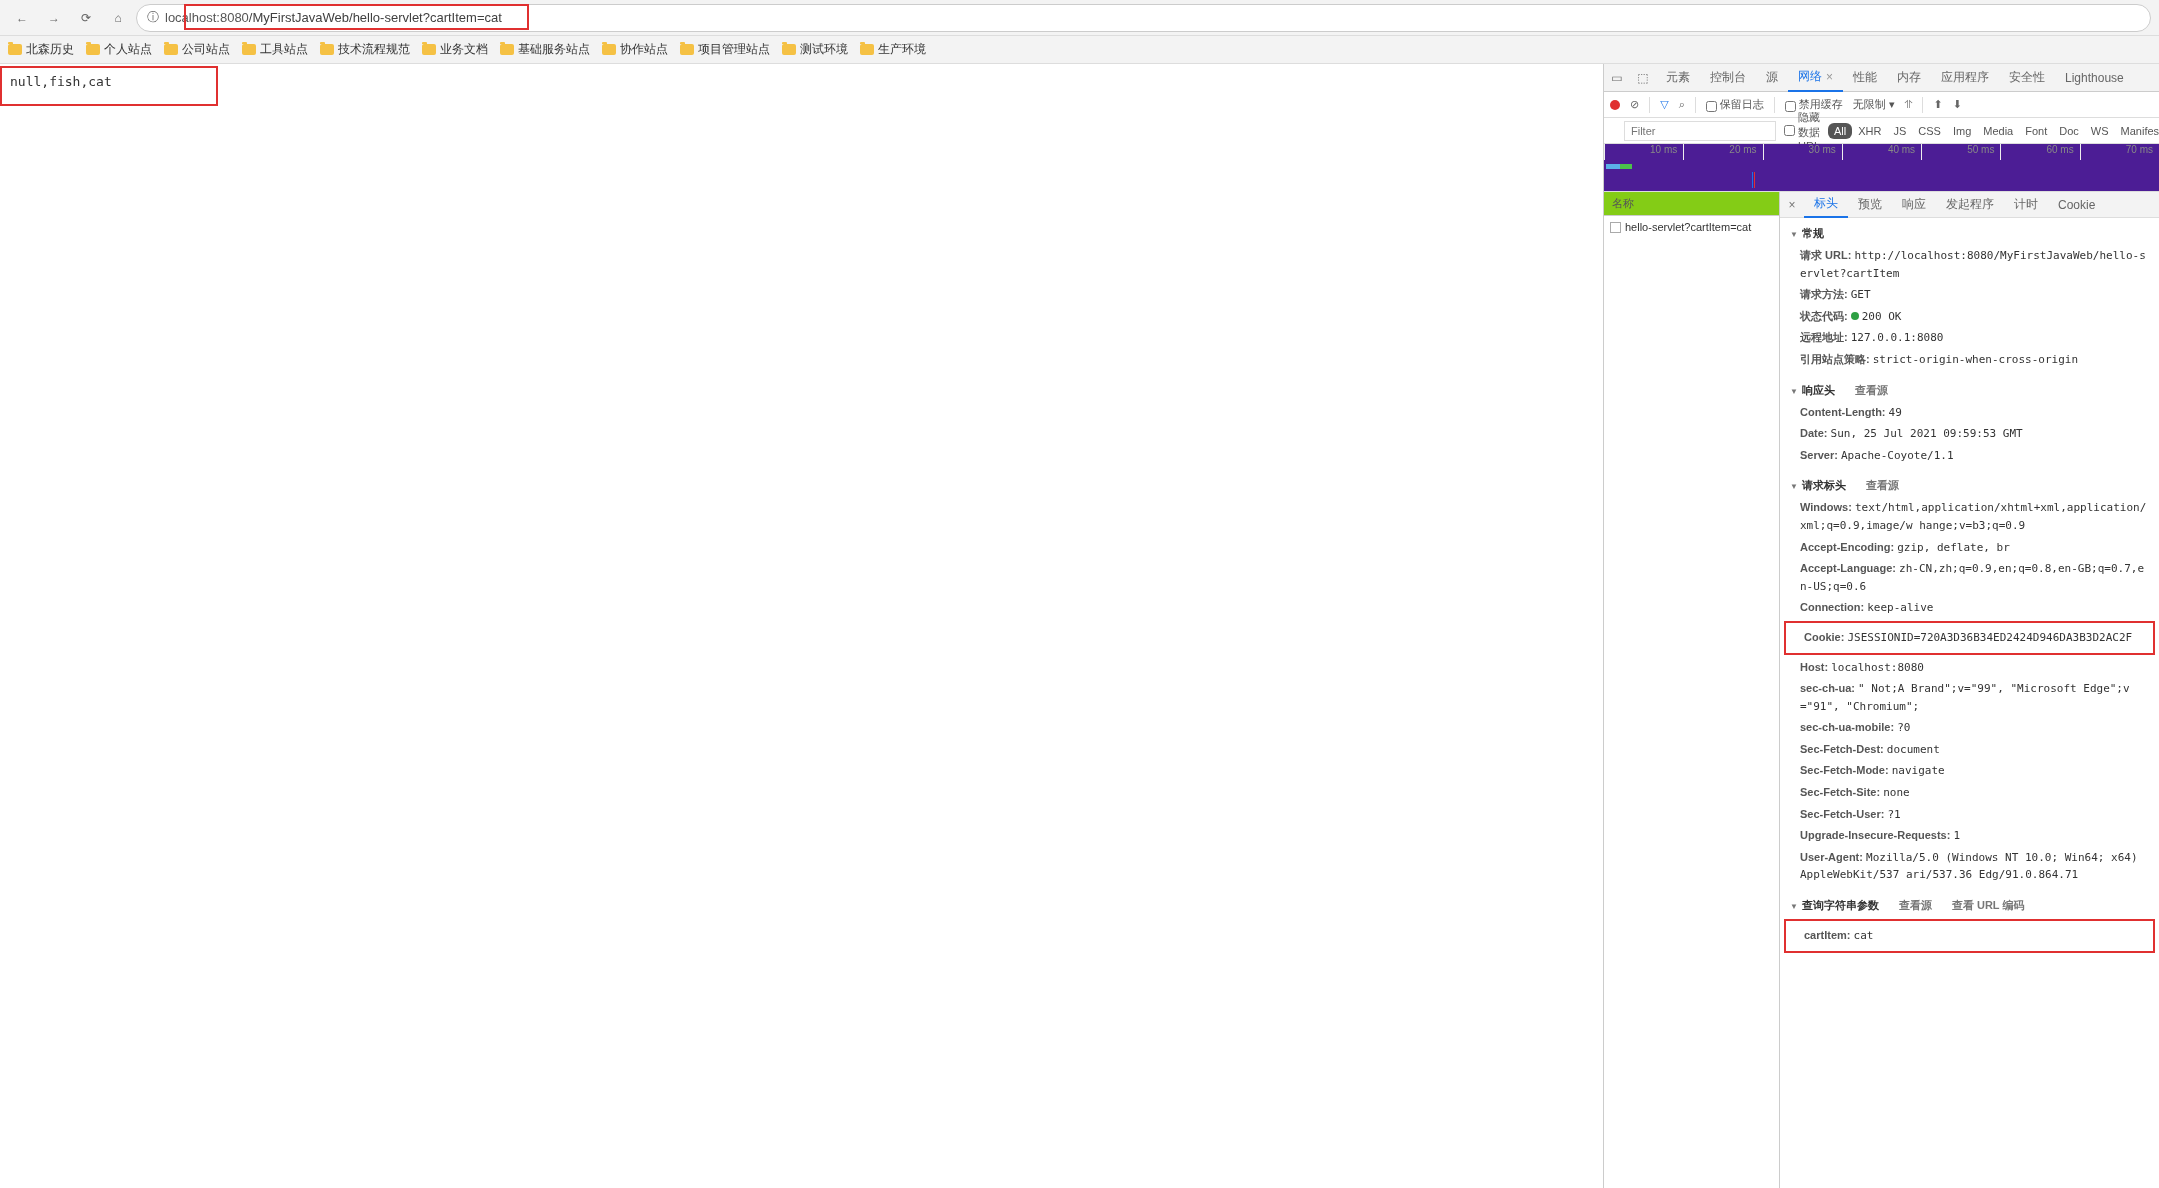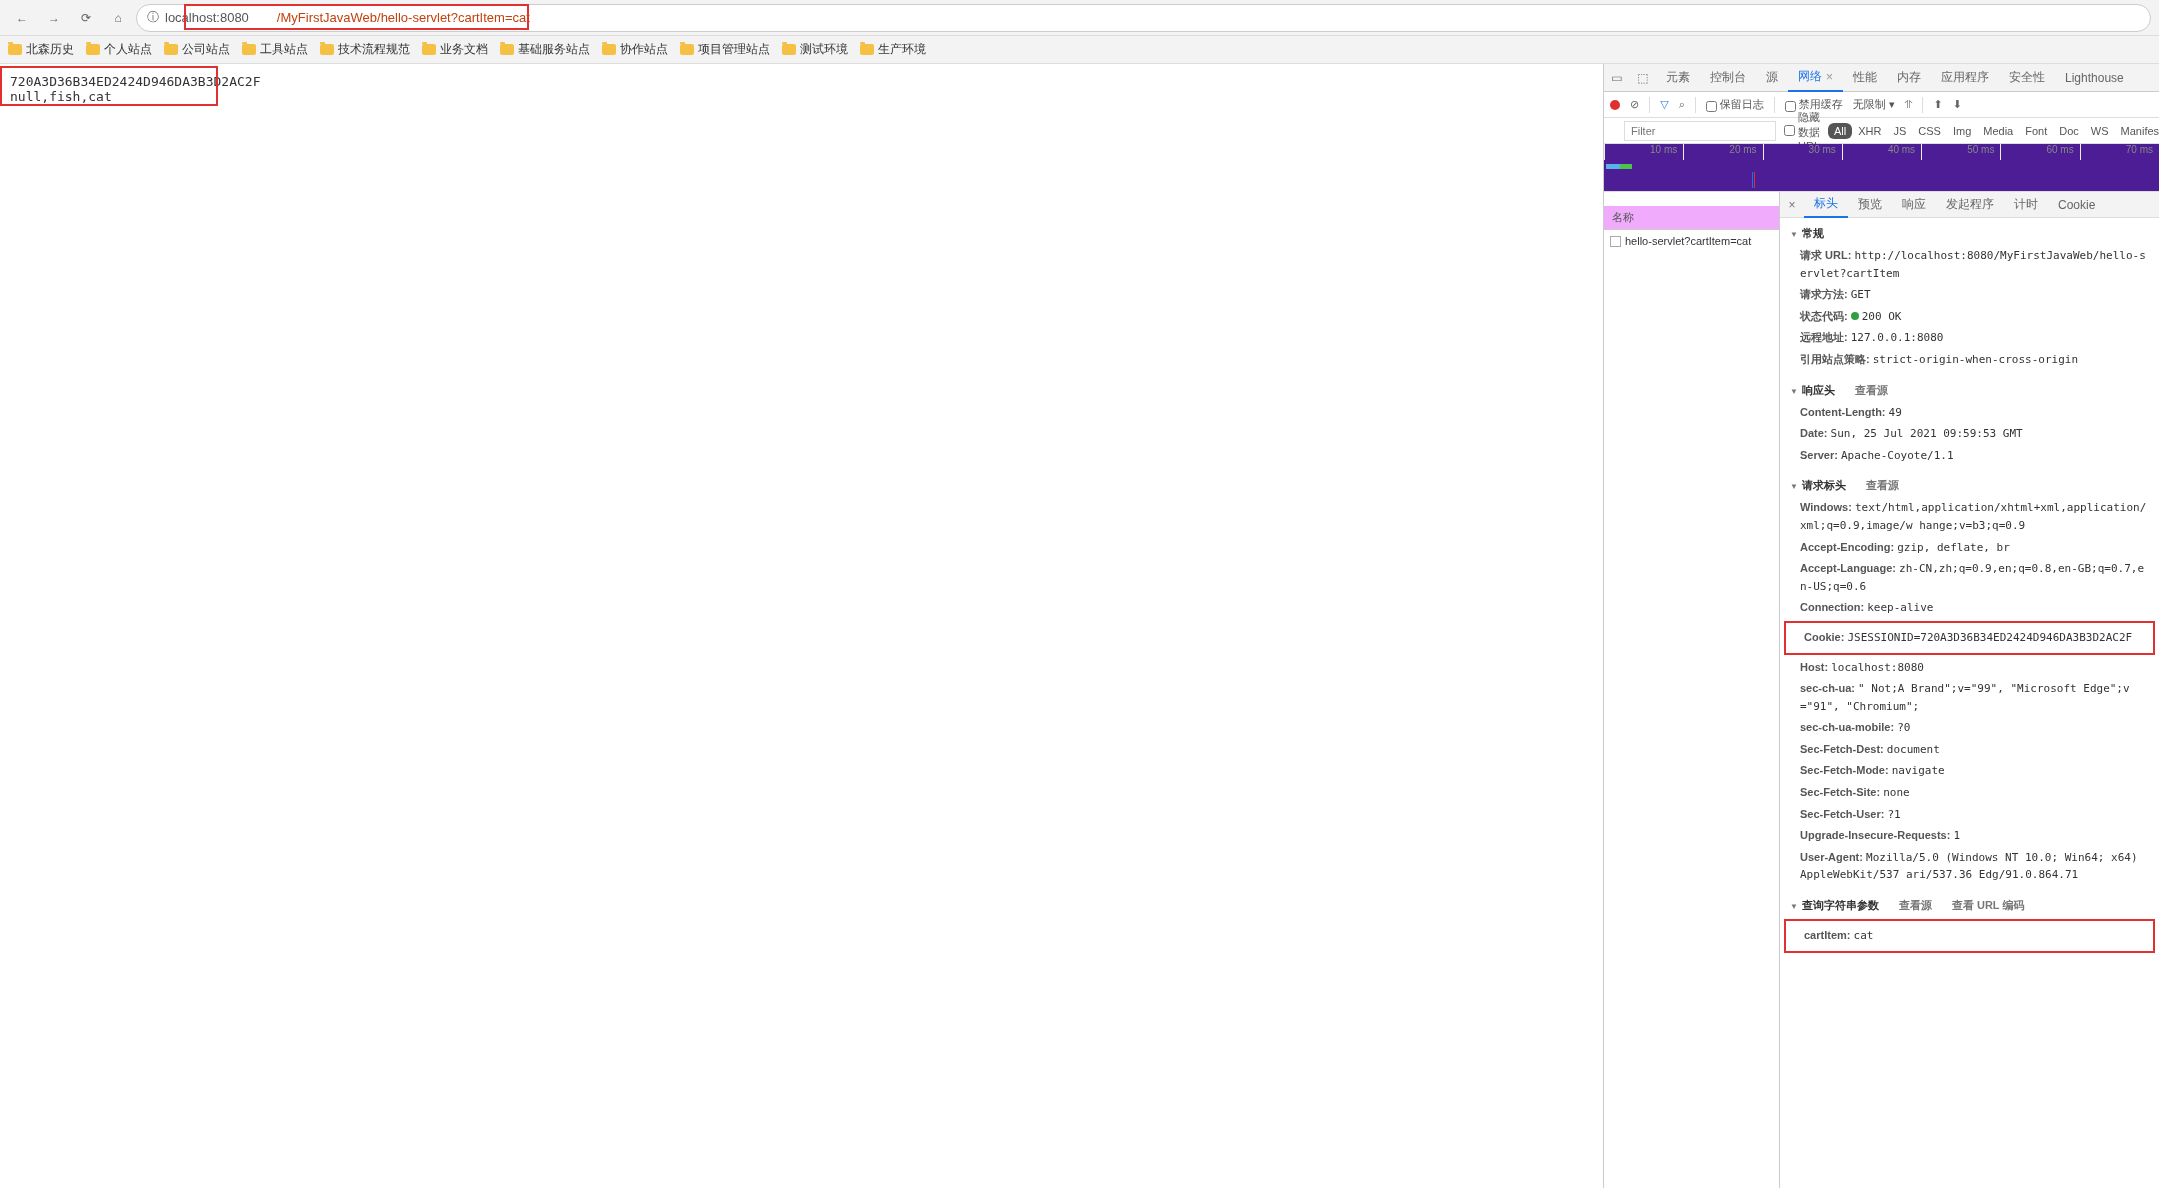--- a/index.html
+++ b/index.html
@@ -5,21 +5,21 @@
     * { margin: 0; padding: 0; box-sizing: border-box; }
     body { font-family: -apple-system, "Segoe UI", "Microsoft YaHei", sans-serif; font-size: 12px; color: #333; background: #fff; }
     
     
     .browser-toolbar { height: 36px; background: #f3f3f3; display: flex; align-items: center; padding: 0 8px; gap: 4px; border-bottom: 1px solid #ddd; }
     .nav-btn { width: 28px; height: 28px; display: flex; align-items: center; justify-content: center; color: #666; cursor: pointer; border-radius: 4px; }
     .url-bar { flex: 1; height: 28px; background: #fff; border: 1px solid #ccc; border-radius: 14px; display: flex; align-items: center; padding: 0 10px; gap: 6px; }
     .url-info-icon { color: #666; }
     .url-text { font-size: 13px; }
     .url-host { color: #555; }
-    .url-path { color: #c2410c; margin-left: 28px; }
+    .url-path { color: #404040; }
     
     
     .url-highlight { position: absolute; top: 4px; left: 184px; width: 345px; height: 26px; border: 2px solid #e03030; pointer-events: none; }
     
     
     .bookmarks-bar { height: 28px; background: #f3f3f3; display: flex; align-items: center; padding: 0 8px; gap: 12px; border-bottom: 1px solid #ddd; }
     .bookmark { display: flex; align-items: center; gap: 4px; color: #333; font-size: 12px; cursor: pointer; }
     .folder-icon { width: 14px; height: 11px; background: #f5c144; border-radius: 2px; position: relative; }
     .folder-icon::before { content: ""; position: absolute; top: -2px; left: 0; width: 5px; height: 2px; background: #f5c144; border-radius: 1px 1px 0 0; }
     
@@ -51,21 +51,21 @@
     .filter-type:last-child { padding-right: 0; }
     
     .timeline { height: 48px; border-bottom: 1px solid #ddd; position: relative; background: #4c1d95; }
     .timeline-labels { display: flex; height: 16px; }
     .timeline-label { flex: 1; text-align: right; padding-right: 6px; font-size: 10px; color: #888; border-left: 1px solid #eee; }
     .timeline-track { height: 32px; position: relative; }
     .tl-bar { position: absolute; height: 5px; }
     
     .dt-body { display: flex; flex: 1; overflow: hidden; }
     .request-list { width: 176px; border-right: 1px solid #ccc; }
-    .req-header { height: 24px; background: #f0abfc; border-bottom: 1px solid #ccc; display: flex; align-items: center; padding: 0 8px; font-size: 11px; color: #555; margin-top: 14px; }
+    .req-header { height: 24px; background: #84cc16; border-bottom: 1px solid #ccc; display: flex; align-items: center; padding: 0 8px; font-size: 11px; color: #555; }
     .req-item { height: 22px; display: flex; align-items: center; padding: 0 6px; gap: 4px; font-size: 11px; color: #333; cursor: pointer; }
     .req-item .chk { width: 11px; height: 11px; border: 1px solid #aaa; }
     
     .detail-panel { flex: 1; overflow-y: auto; font-size: 12px; }
     .detail-tabs { display: flex; align-items: center; height: 26px; border-bottom: 1px solid #ddd; background: #f3f3f3; }
     .detail-close { width: 24px; text-align: center; color: #777; cursor: pointer; }
     .detail-tab { padding: 0 10px; height: 26px; display: flex; align-items: center; color: #666; cursor: pointer; font-size: 12px; }
     .detail-tab.active { color: #1a73e8; border-bottom: 2px solid #1a73e8; }
     
     .section { padding: 4px 0; }
@@ -142,21 +142,20 @@
     </div>
     <div class="bookmark">
       <span class="folder-icon"></span>
       <span>生产环境</span>
     </div>
   </div>
 
 <div class="main-area">
   <div class="page-content">
     <div class="content-highlight"></div>
-    <div>720A3D36B34ED2424D946DA3B3D2AC2F</div>
     <div>null,fish,cat</div>
   </div>
 
   <div class="devtools">
     <div class="dt-tabs">
       <div class="dt-tab-icon">▭</div>
       <div class="dt-tab-icon">⬚</div>
       <div id="dt-tabs-container" style="display:flex;">
           <div class="dt-tab">元素</div>
           <div class="dt-tab">控制台</div>

